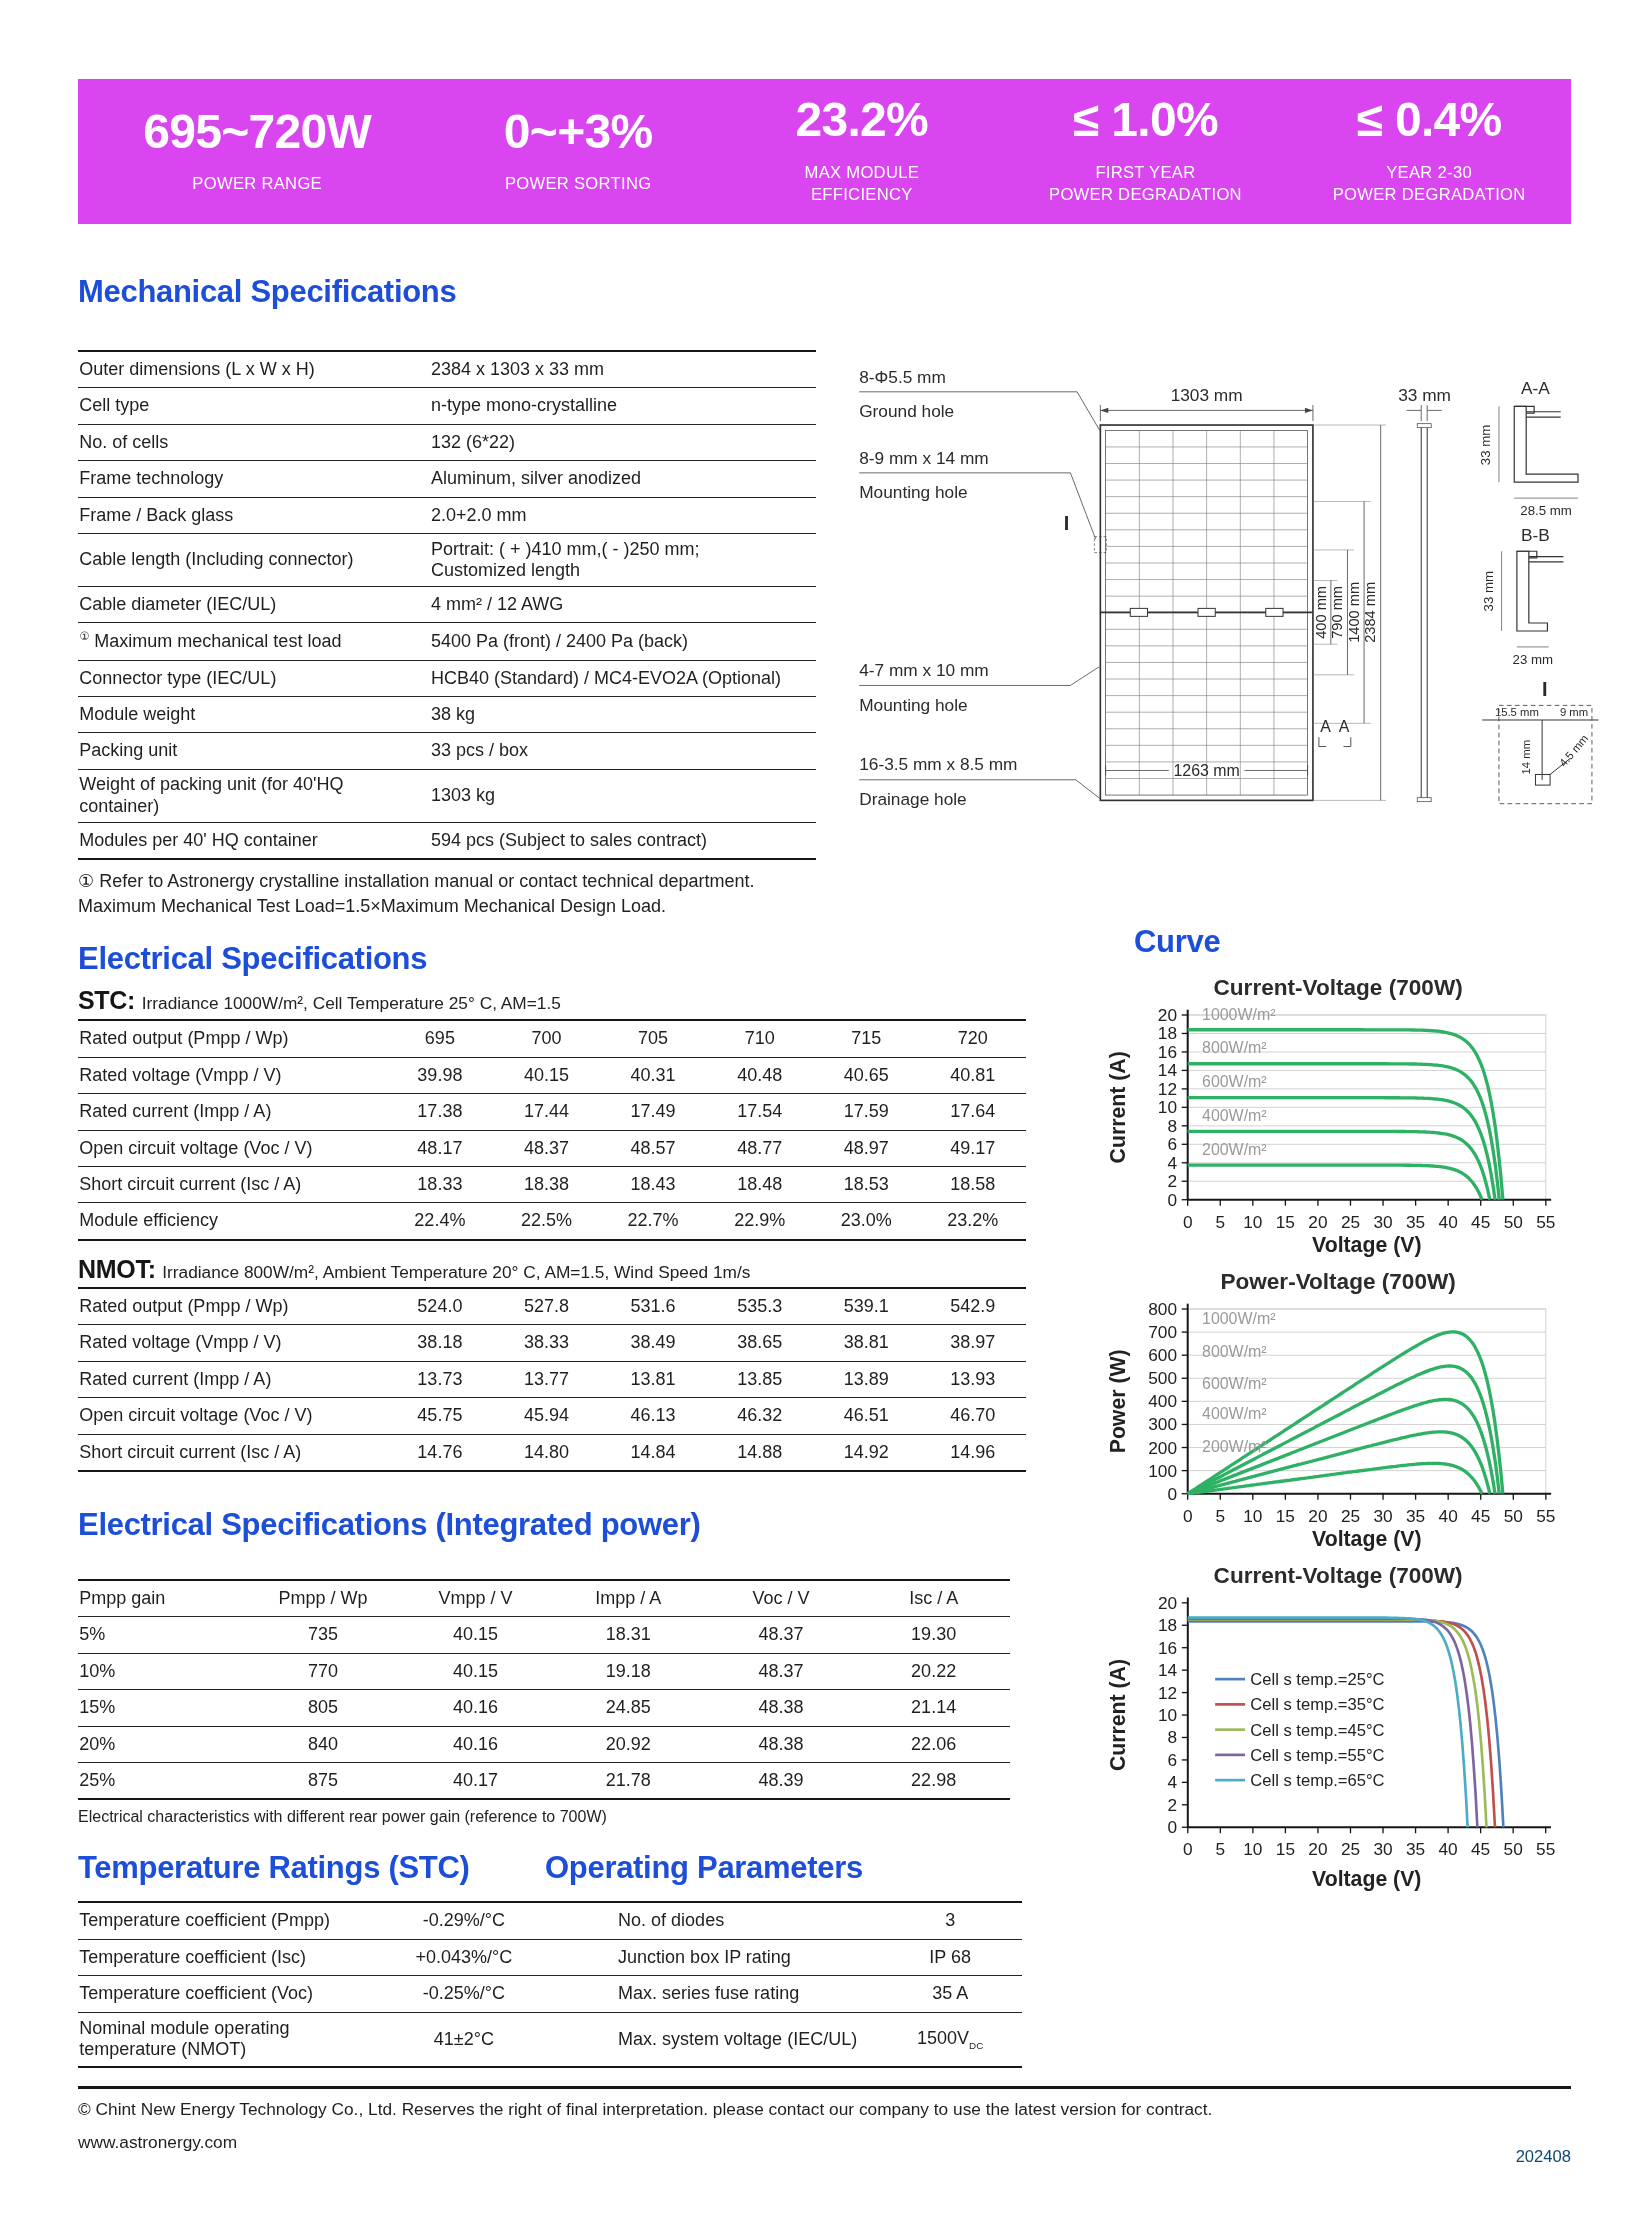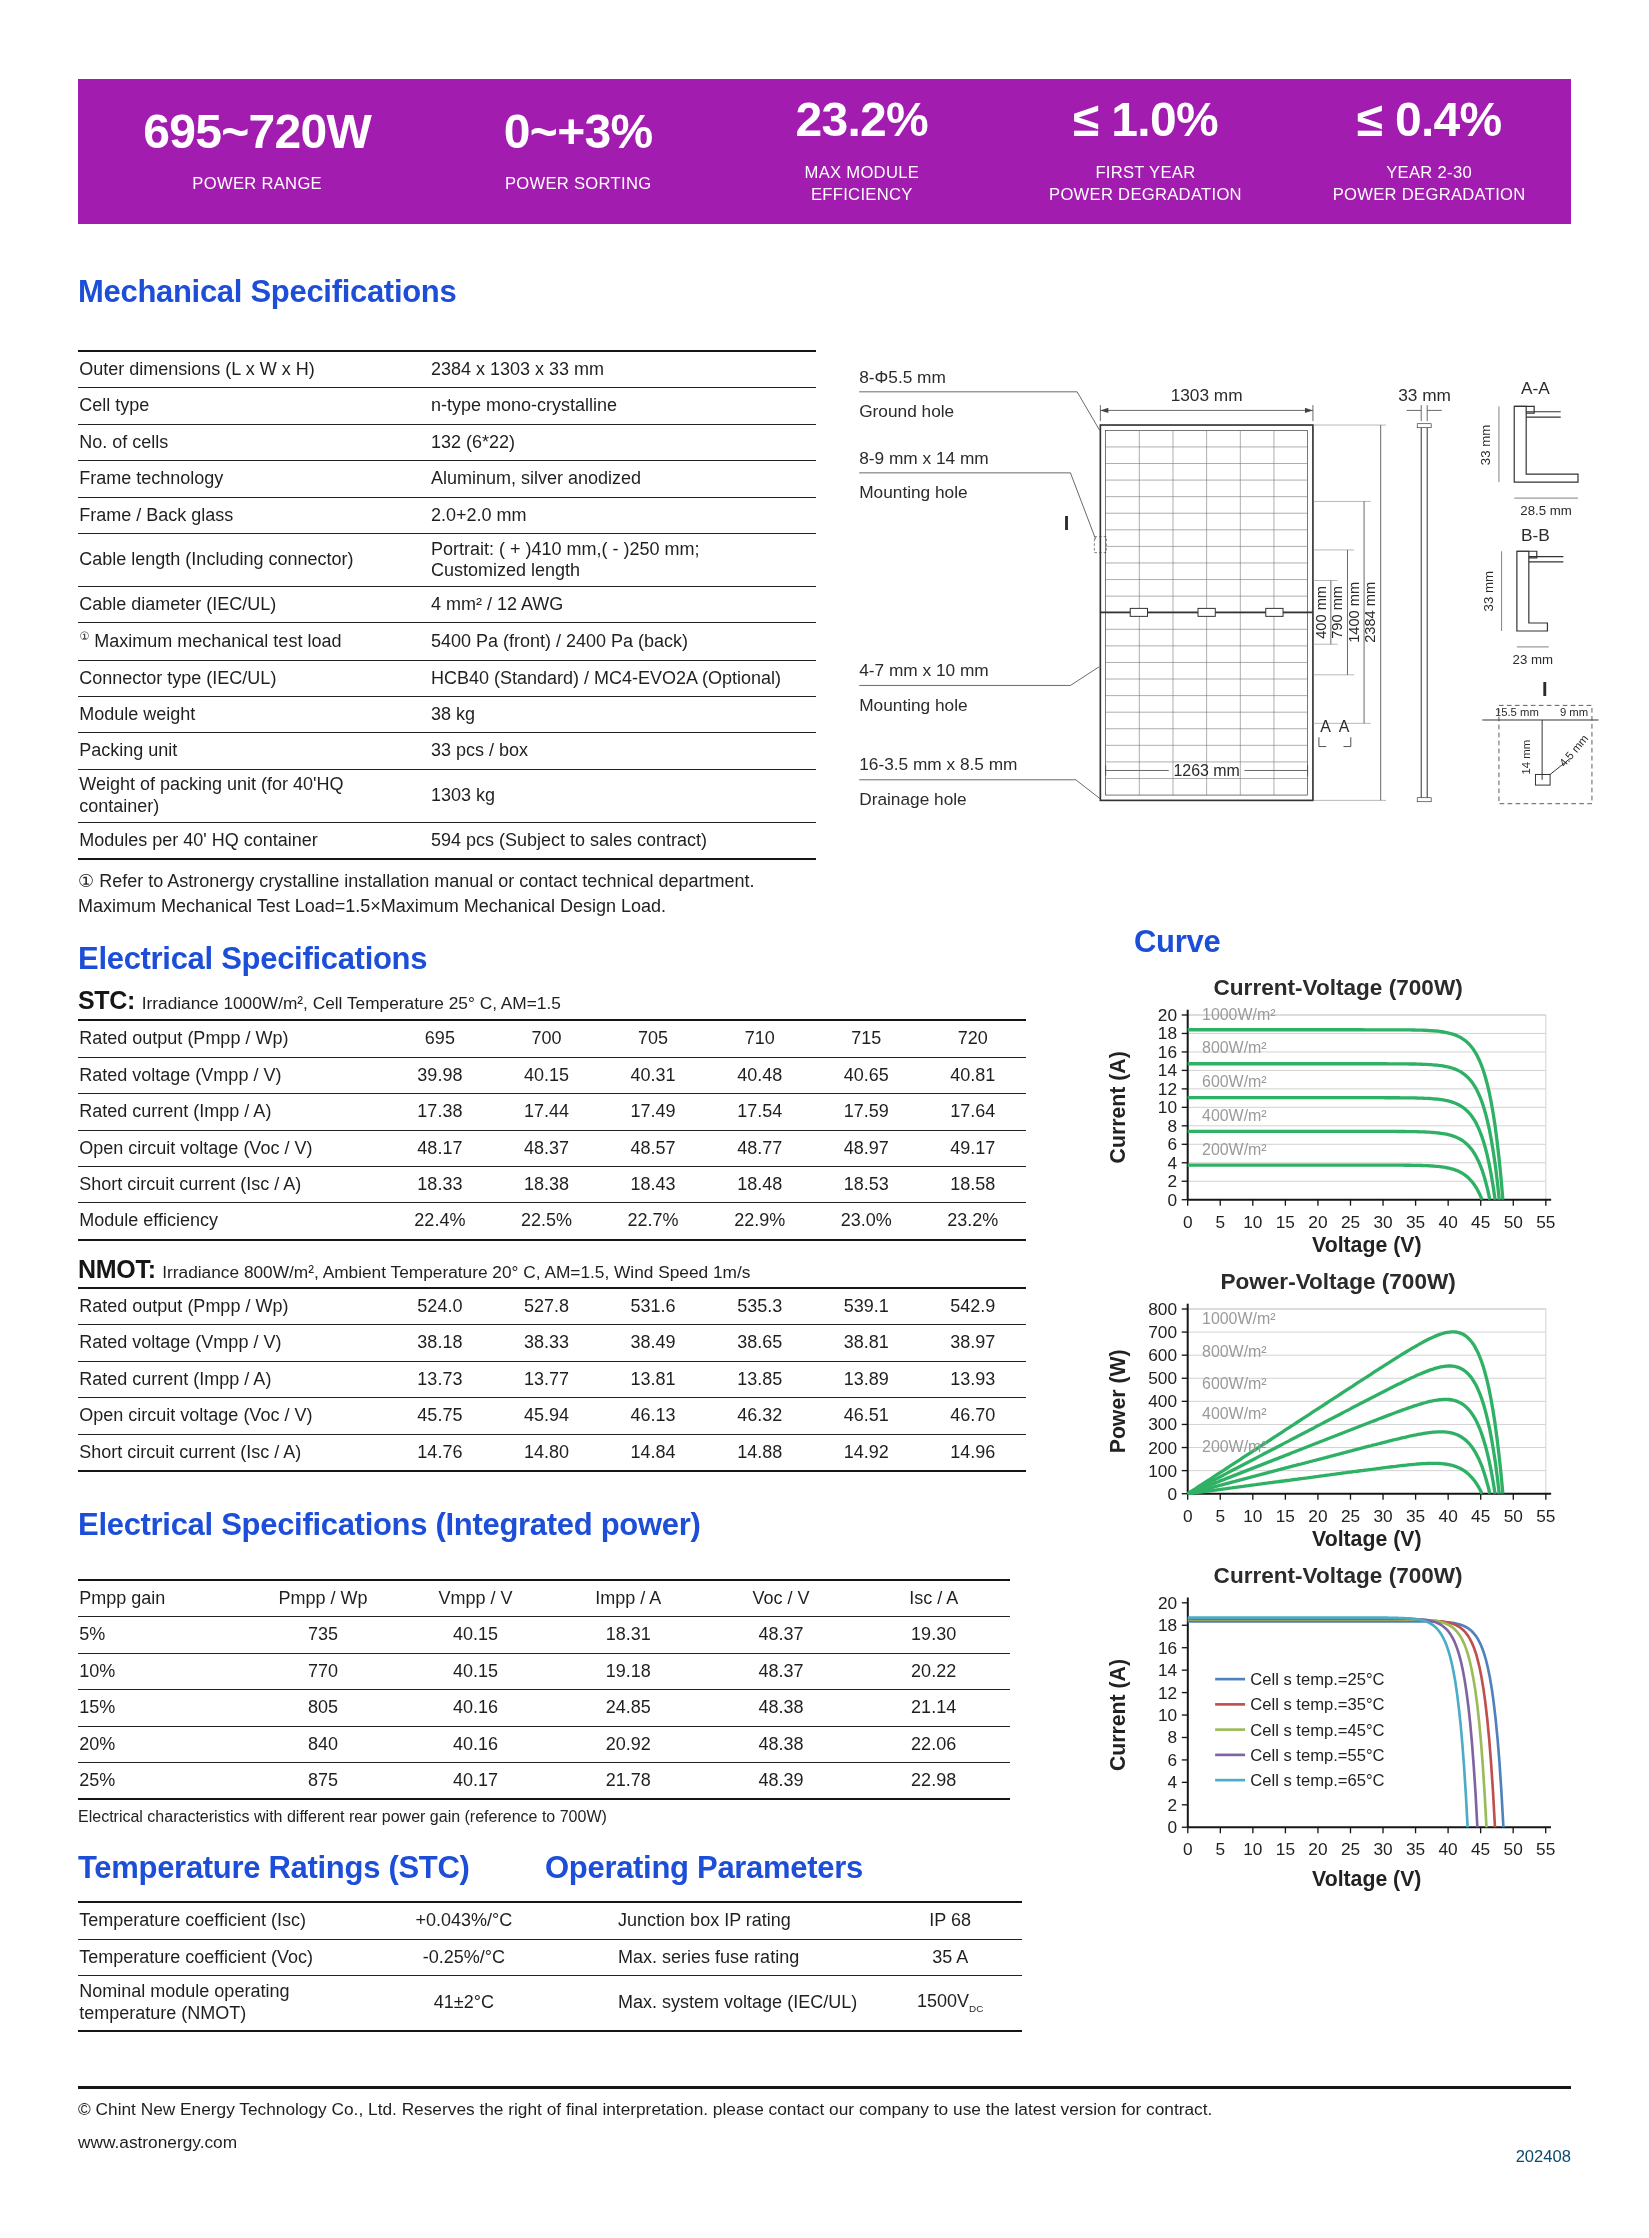--- a/index.html
+++ b/index.html
@@ -1,21 +1,21 @@
 <!DOCTYPE html>
 <html style="font-size:10.6px"><head>
 <meta charset="utf-8">
 <style>
   html,body{margin:0;padding:0;background:#fff;}
   .page{position:relative;width:1650px;height:2239px;background:#ffffff;
         font-family:"Liberation Sans","DejaVu Sans",sans-serif;color:#1f1f1f;overflow:hidden;}
 
   
   .banner{position:absolute;left:78px;top:79px;width:1493px;height:145px;
-          background:#a21caf;display:flex;}
+          background:#d946ef;display:flex;}
   .banner .stat{display:flex;flex-direction:column;justify-content:center;align-items:center;height:100%;}
   .banner .stat:nth-child(1){width:24%;}
   .banner .stat{width:19%;}
   .banner .stat .v{color:#fff;font-size:48px;font-weight:700;letter-spacing:-0.7px;line-height:1;margin-bottom:17.3px;}
   .banner .stat .l{color:#fff;font-size:16.6px;letter-spacing:0.3px;text-align:center;white-space:pre-line;line-height:1.35;}
 
   
   h2{font-size:31px;line-height:35px;font-weight:700;color:#1d4ed8;margin:0;letter-spacing:-0.3px;}
 
   
@@ -346,20 +346,27 @@
         </tbody>
     </table>
     <div class="int-note">Electrical characteristics with different rear power gain (reference to 700W)</div>
 
     <div class="headings-row">
       <h2>Temperature Ratings (STC)</h2>
       <h2>Operating Parameters</h2>
     </div>
     <table class="comb">
         <tbody id="comb-body">
+          <tr class="">
+            <td class="tl">Temperature coefficient (Pmpp)</td>
+            <td class="tv">-0.29%/°C</td>
+            <td class="sp"></td>
+            <td class="ol">No. of diodes</td>
+            <td class="ov">3</td>
+          </tr>
           <tr class="">
             <td class="tl">Temperature coefficient (Isc)</td>
             <td class="tv">+0.043%/°C</td>
             <td class="sp"></td>
             <td class="ol">Junction box IP rating</td>
             <td class="ov">IP 68</td>
           </tr>
           <tr class="">
             <td class="tl">Temperature coefficient (Voc)</td>
             <td class="tv">-0.25%/°C</td>

